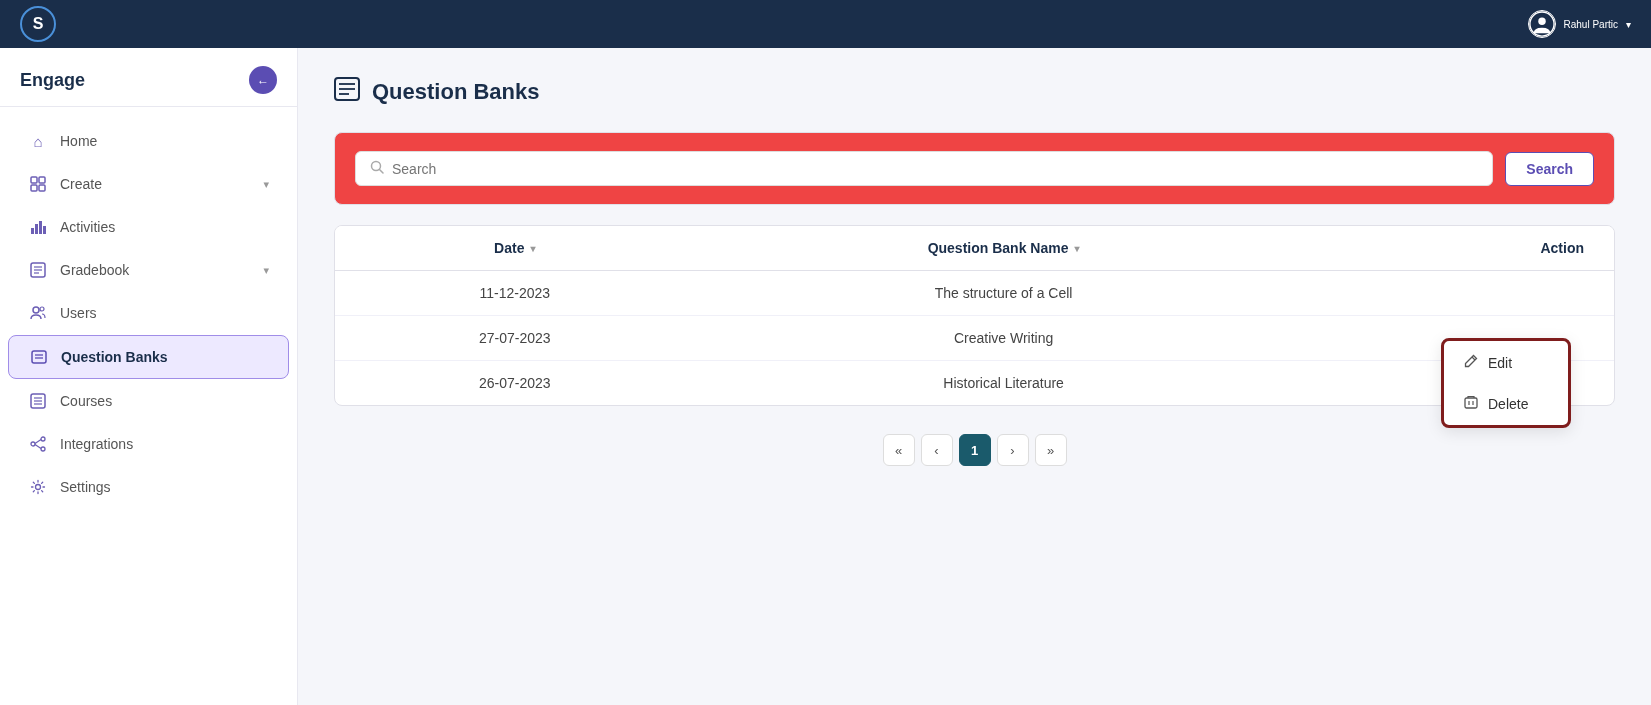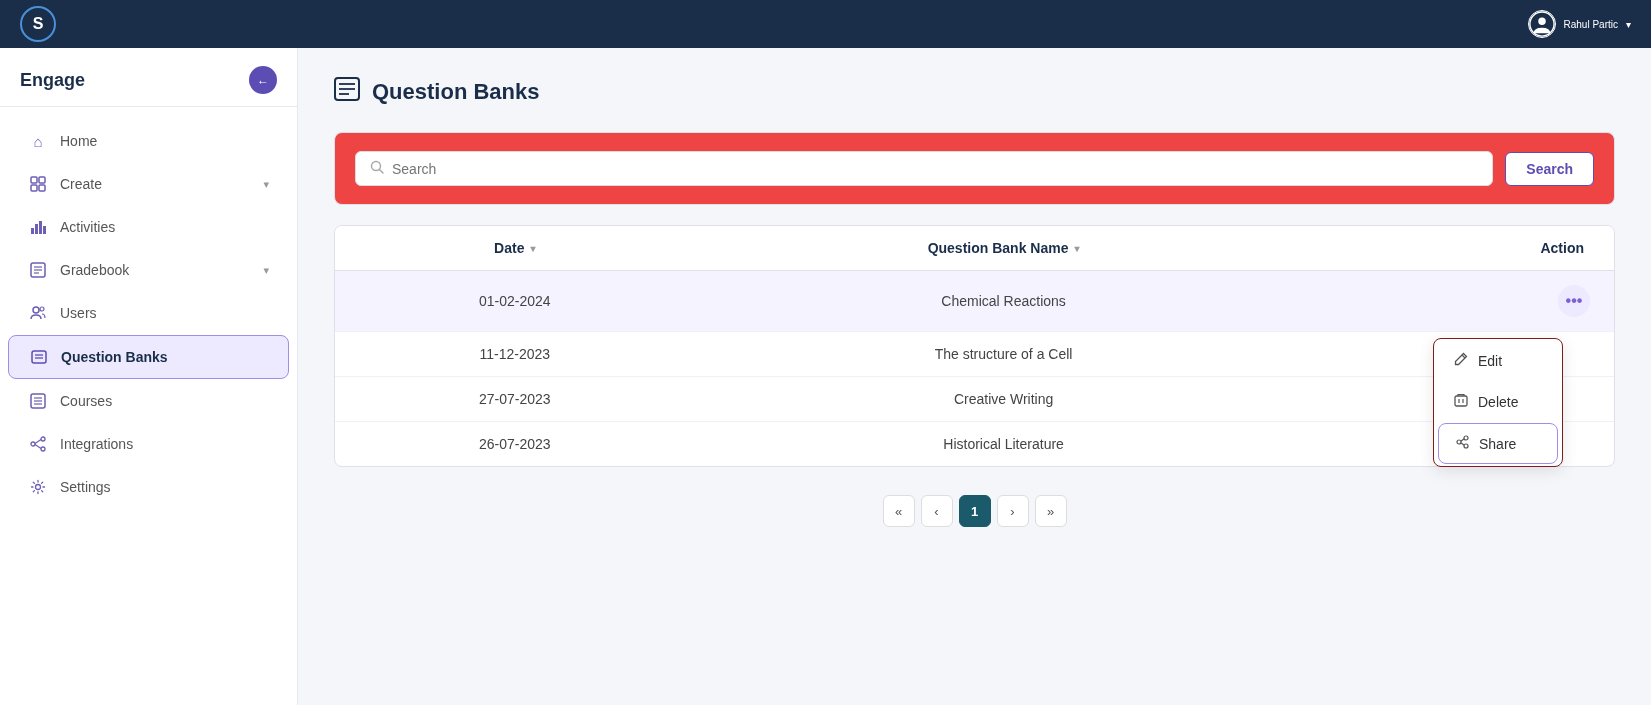--- a/index.html
+++ b/index.html
@@ -232,24 +232,24 @@
       justify-content: center;
       cursor: pointer;
       color: #7c60d8;
       font-size: 16px;
       font-weight: bold;
     }
 
     
     .dropdown-menu {
       position: absolute;
-      right: 88px;
+      right: 80px;
       top: 290px;
       background: #fff;
-      border: 1px solid #7f1d1d;
+      border: 3px solid #7f1d1d;
       border-radius: 8px;
       box-shadow: 0 4px 16px rgba(0,0,0,0.10);
       width: 130px;
       z-index: 100;
     }
     .dropdown-item {
       display: flex;
       align-items: center;
       gap: 10px;
       padding: 11px 16px;
@@ -461,27 +461,20 @@
             <th>
               <span class="th-sort">
                 <span>Question Bank Name</span>
                 <span class="sort-icon">▾</span>
               </span>
             </th>
             <th>Action</th>
           </tr>
         </thead>
         <tbody>
-          <tr class="highlighted">
-            <td>01-02-2024</td>
-            <td>Chemical Reactions</td>
-            <td class="action-cell">
-              <button class="action-dots-btn">•••</button>
-            </td>
-          </tr>
           <tr>
             <td>11-12-2023</td>
             <td>The structure of a Cell</td>
             <td class="action-cell"></td>
           </tr>
           <tr>
             <td>27-07-2023</td>
             <td>Creative Writing</td>
             <td class="action-cell"></td>
           </tr>
@@ -508,32 +501,20 @@
         <span class="di-icon">
           <svg width="14" height="14" viewBox="0 0 14 14" fill="none">
               <rect x="1" y="3" width="12" height="10" rx="1.5" stroke="#555" stroke-width="1.3" fill="none"></rect>
               <line x1="5" y1="6" x2="5" y2="10" stroke="#555" stroke-width="1.2"></line>
               <line x1="9" y1="6" x2="9" y2="10" stroke="#555" stroke-width="1.2"></line>
               <path d="M4 3 L4 1.5 L10 1.5 L10 3" stroke="#555" stroke-width="1.2" fill="none"></path>
             </svg>
         </span>
         <span>Delete</span>
       </div>
-      <div class="dropdown-item share-item">
-        <span class="di-icon">
-          <svg width="14" height="14" viewBox="0 0 14 14" fill="none">
-              <circle cx="4" cy="7" r="2" stroke="#555" stroke-width="1.2"></circle>
-              <circle cx="11" cy="3" r="2" stroke="#555" stroke-width="1.2"></circle>
-              <circle cx="11" cy="11" r="2" stroke="#555" stroke-width="1.2"></circle>
-              <line x1="6" y1="6.2" x2="9" y2="3.8" stroke="#555" stroke-width="1.2"></line>
-              <line x1="6" y1="7.8" x2="9" y2="10.2" stroke="#555" stroke-width="1.2"></line>
-            </svg>
-        </span>
-        <span>Share</span>
-      </div>
     </div>
 
     <div class="pagination">
       <button class="page-btn">«</button>
       <button class="page-btn">‹</button>
       <button class="page-btn active">1</button>
       <button class="page-btn">›</button>
       <button class="page-btn">»</button>
     </div>
   </main>

